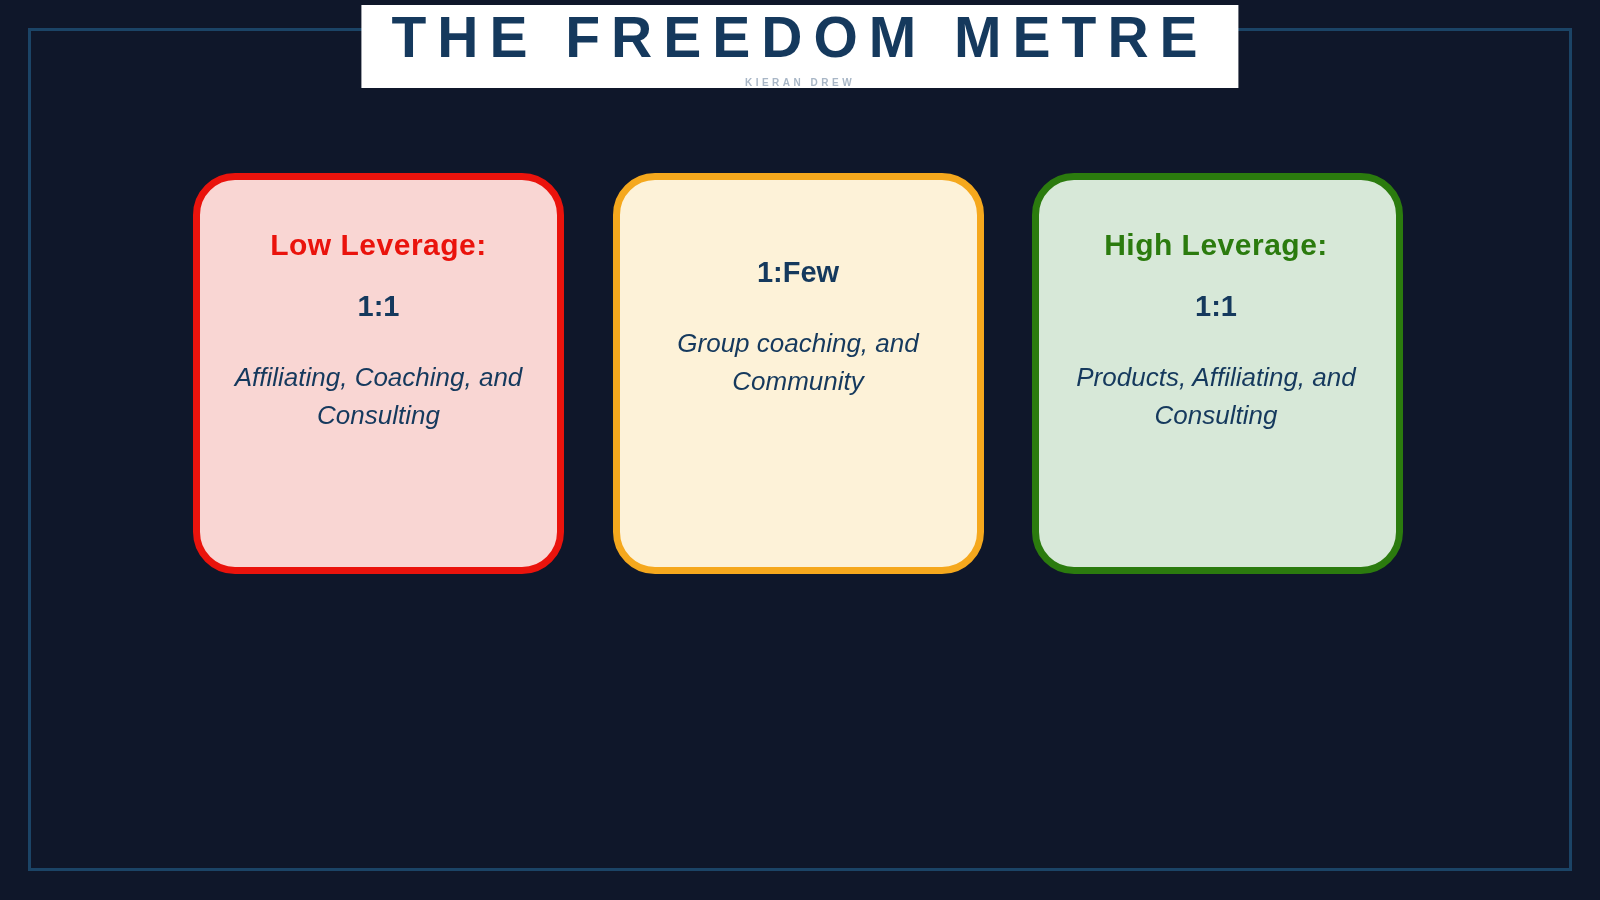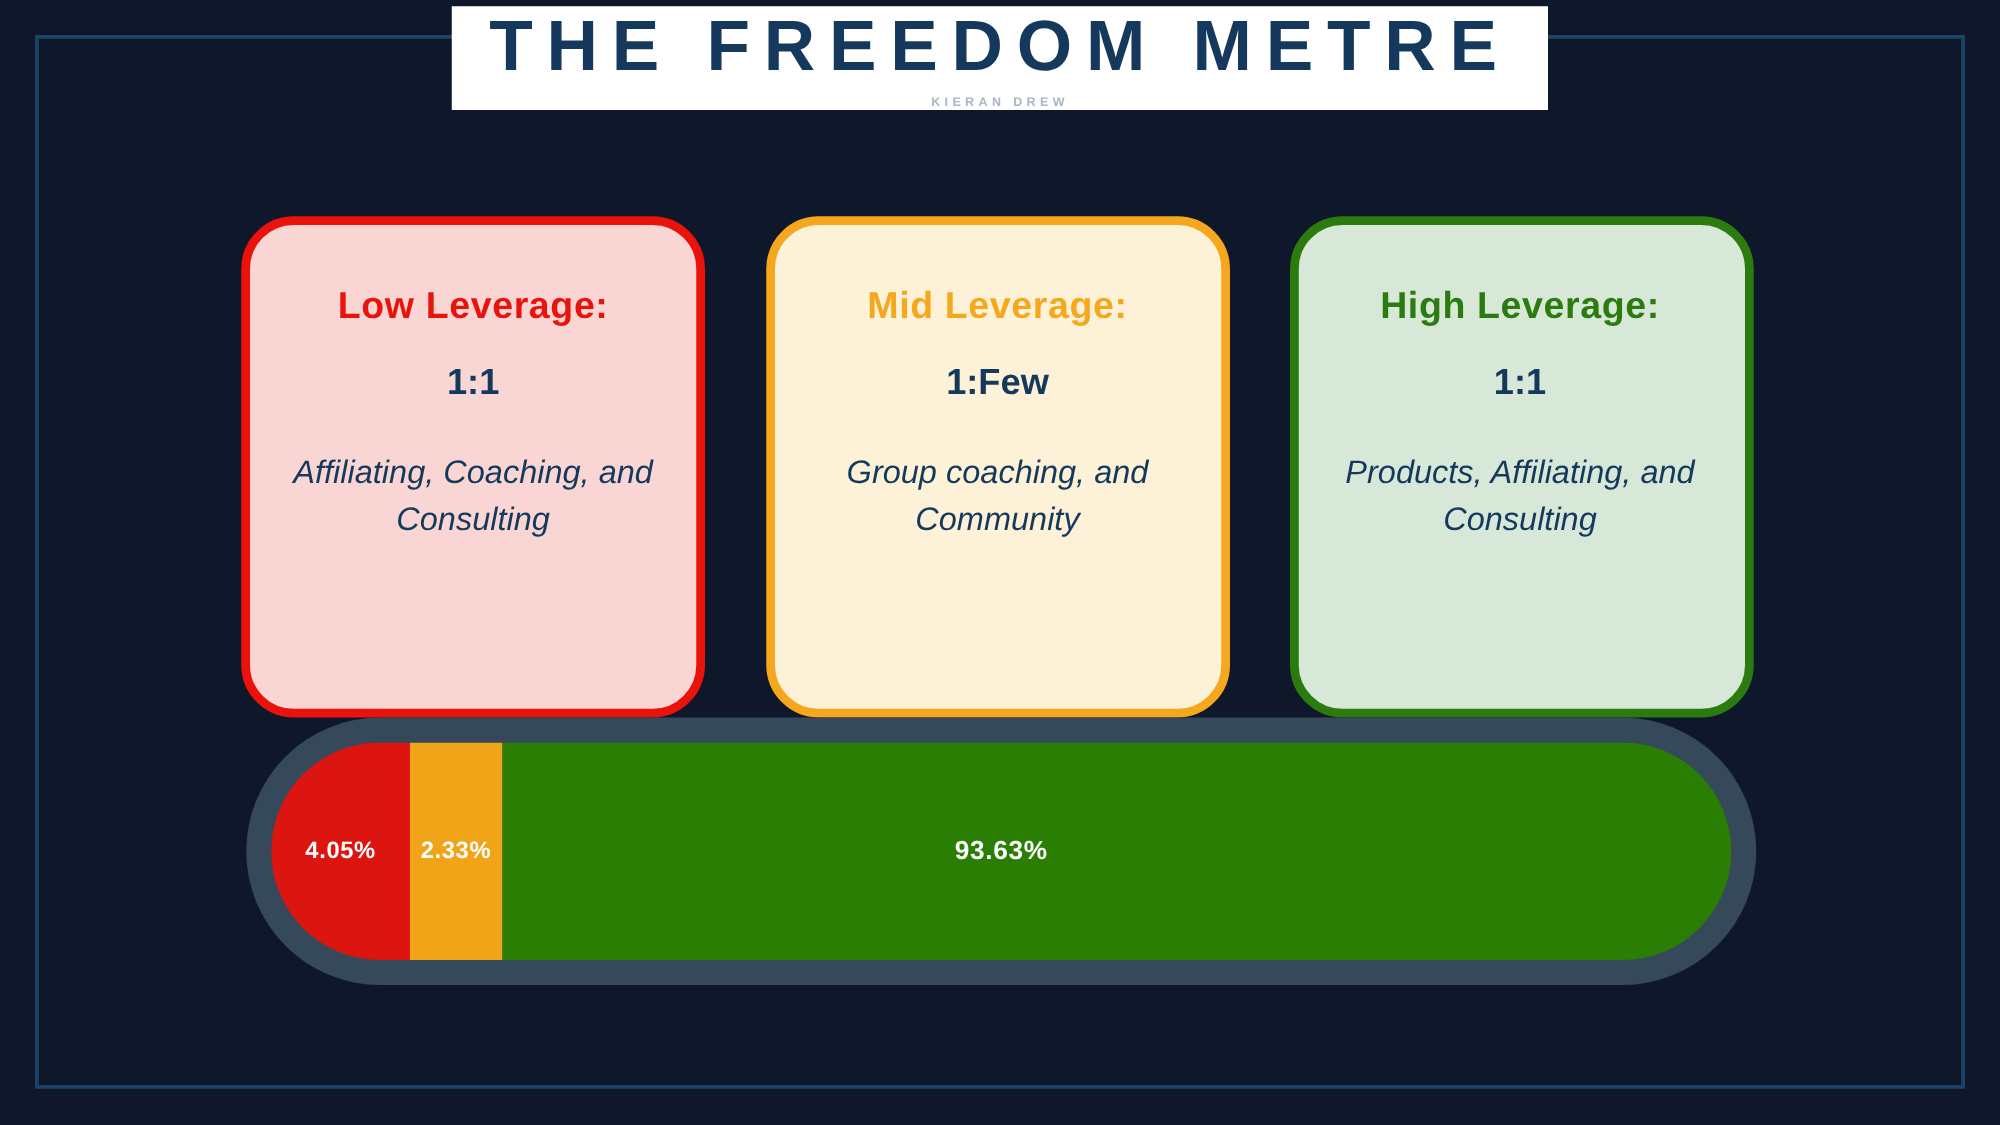--- a/index.html
+++ b/index.html
@@ -82,39 +82,26 @@
 
   <main class="cards">
 
     <section class="card" style="border-color: rgb(234, 19, 12); background: rgb(249, 214, 211);">
       <h2 class="card-heading" style="color: rgb(234, 19, 12);">Low Leverage:</h2>
       <div class="card-ratio">1:1</div>
       <p class="card-desc">Affiliating, Coaching, and Consulting</p>
     </section>
 
     <section class="card" style="border-color: rgb(245, 168, 29); background: rgb(253, 242, 216);">
-      <h2 class="card-heading" style="color: rgb(245, 168, 29);">Mid Leverage:</h2>
       <div class="card-ratio">1:Few</div>
       <p class="card-desc">Group coaching, and Community</p>
     </section>
 
     <section class="card" style="border-color: rgb(43, 123, 14); background: rgb(215, 232, 216); padding-left: 19px;">
       <h2 class="card-heading" style="color: rgb(43, 123, 14);">High Leverage:</h2>
       <div class="card-ratio">1:1</div>
       <p class="card-desc">Products, Affiliating, and Consulting</p>
     </section>
 
   </main>
 
-  <div class="meter">
-    <div class="meter-inner">
-      <div class="seg" style="background: rgb(220, 21, 16); flex: 0 0 9.5%;">
-        <span class="seg-label">4.05%</span>
-      </div>
-      <div class="seg" style="background: rgb(242, 164, 24); flex: 0 0 6.3%;">
-        <span class="seg-label">2.33%</span>
-      </div>
-      <div class="seg" style="background: rgb(42, 126, 4); flex: 0 0 84.2%;"></div>
-      <span class="seg-label green-label">93.63%</span>
-    </div>
-  </div>
 
 </div>
 
 </body></html>

